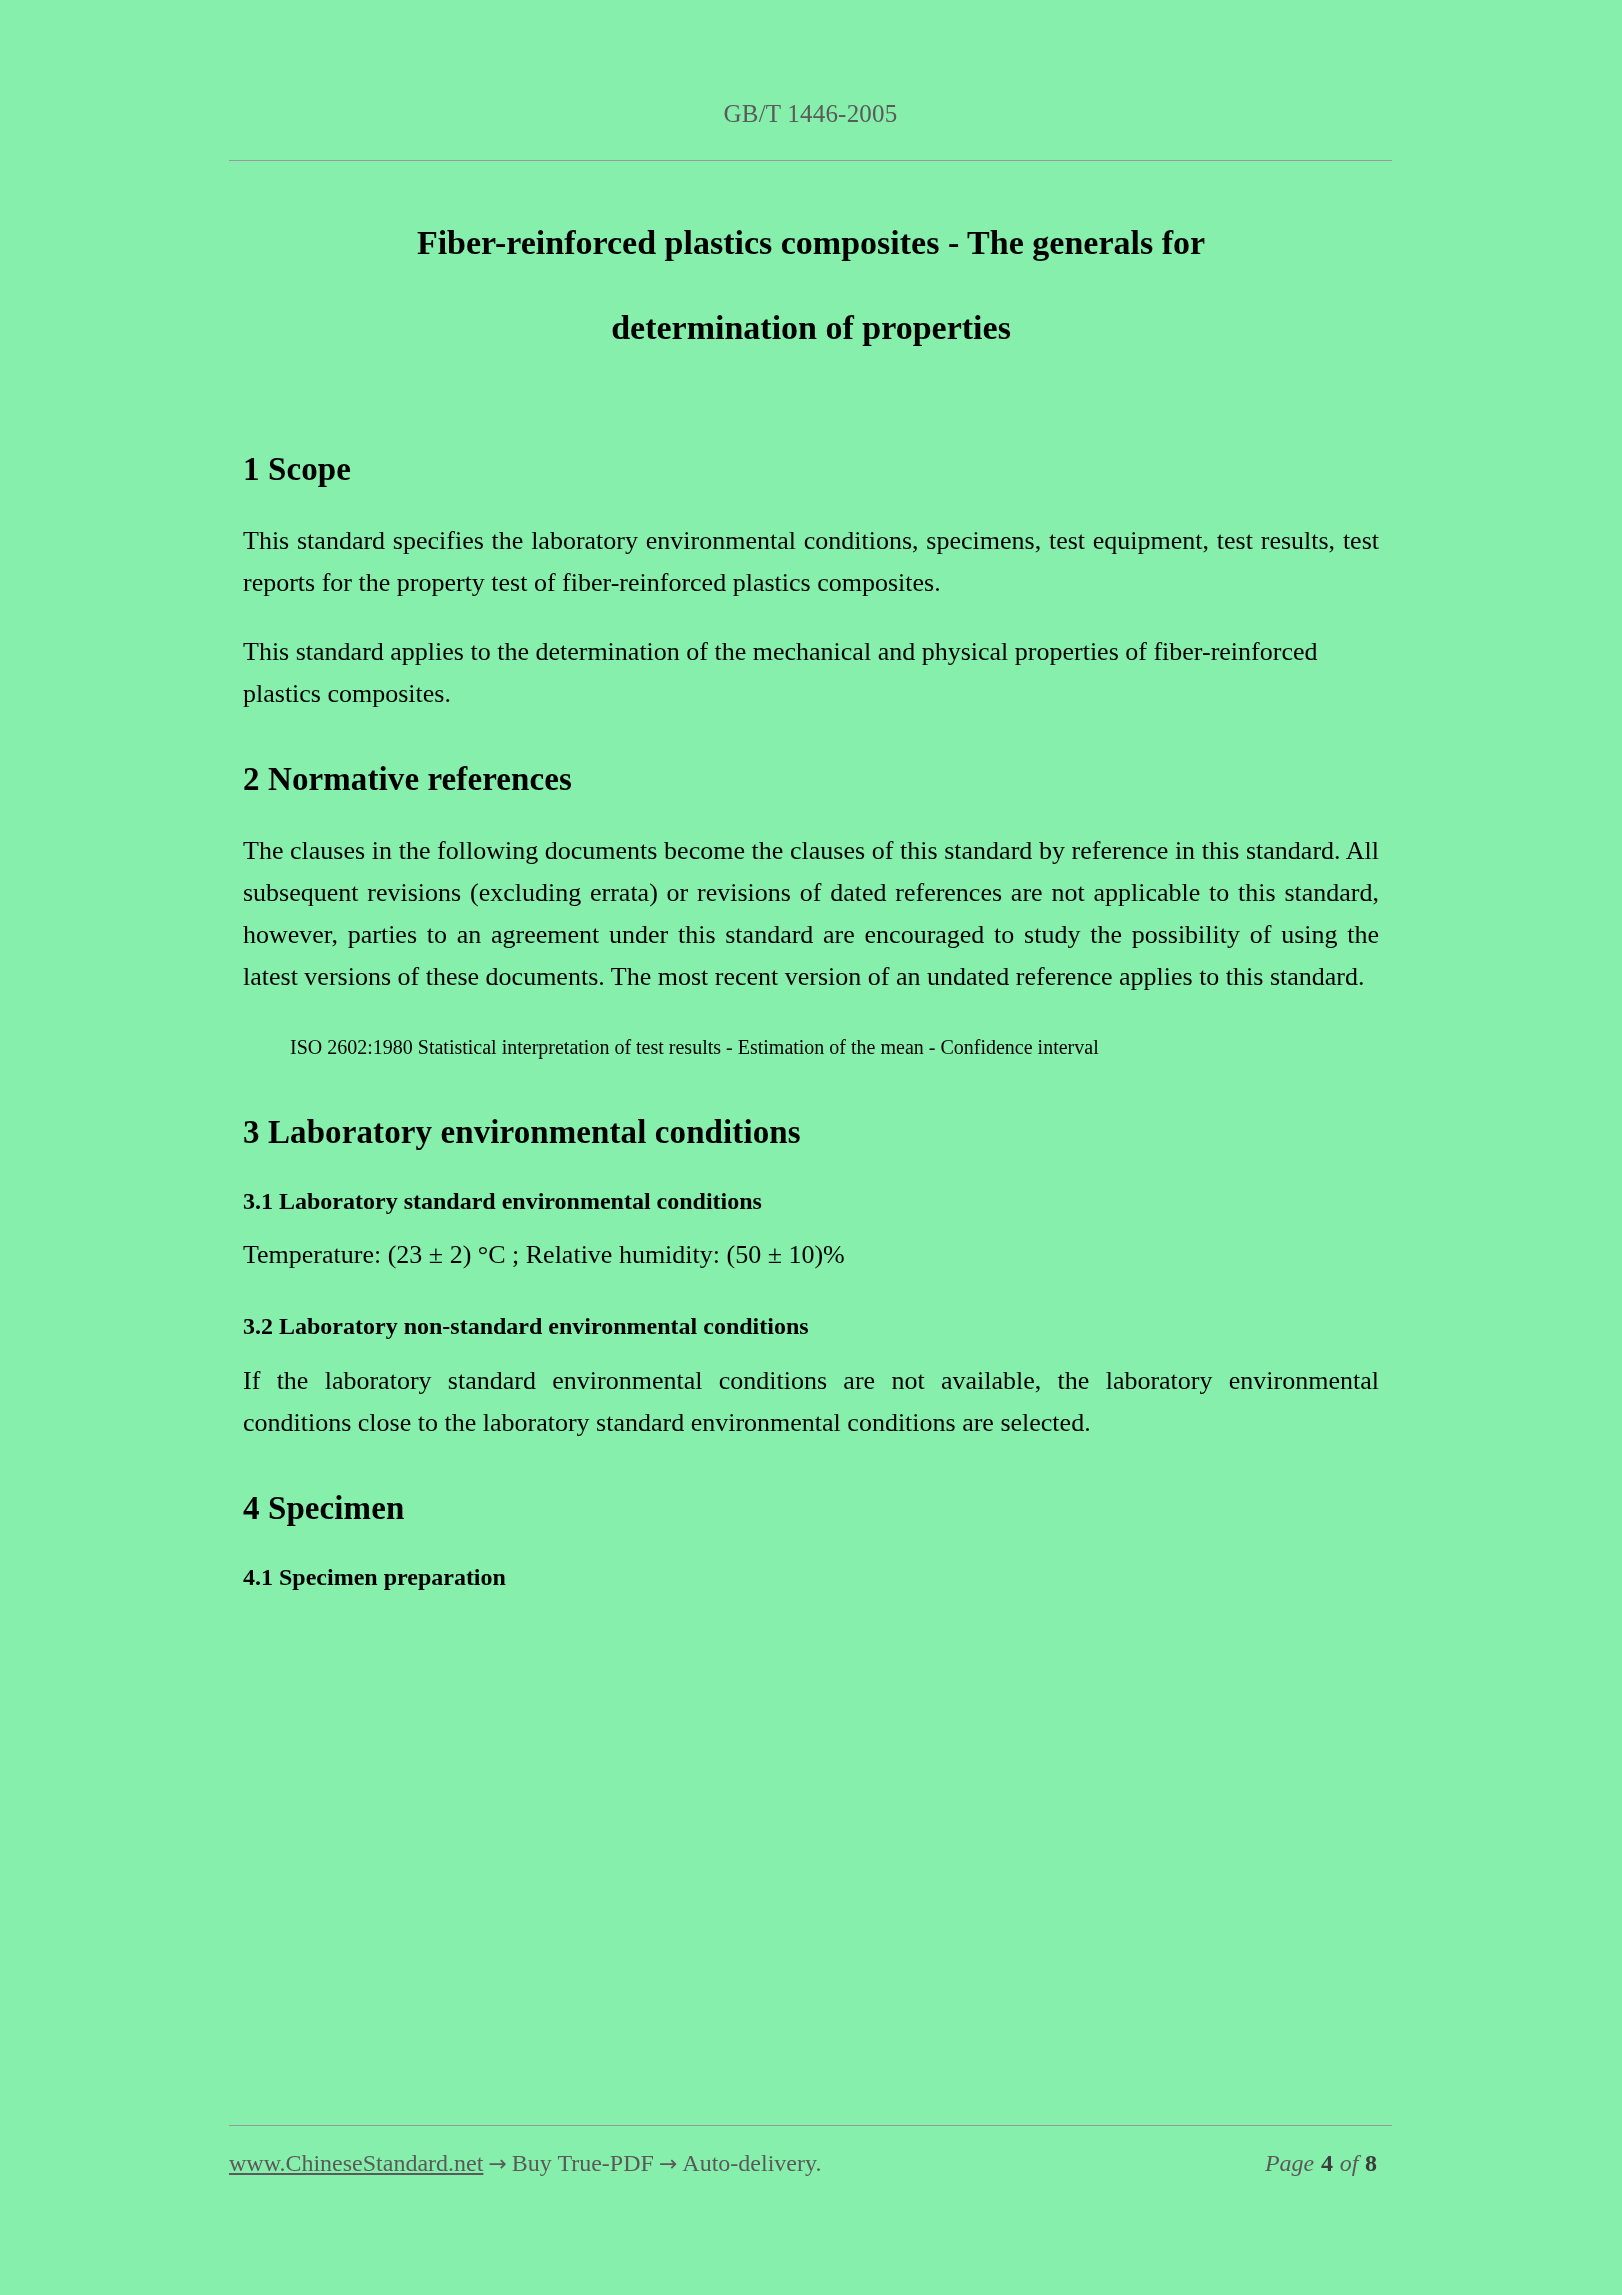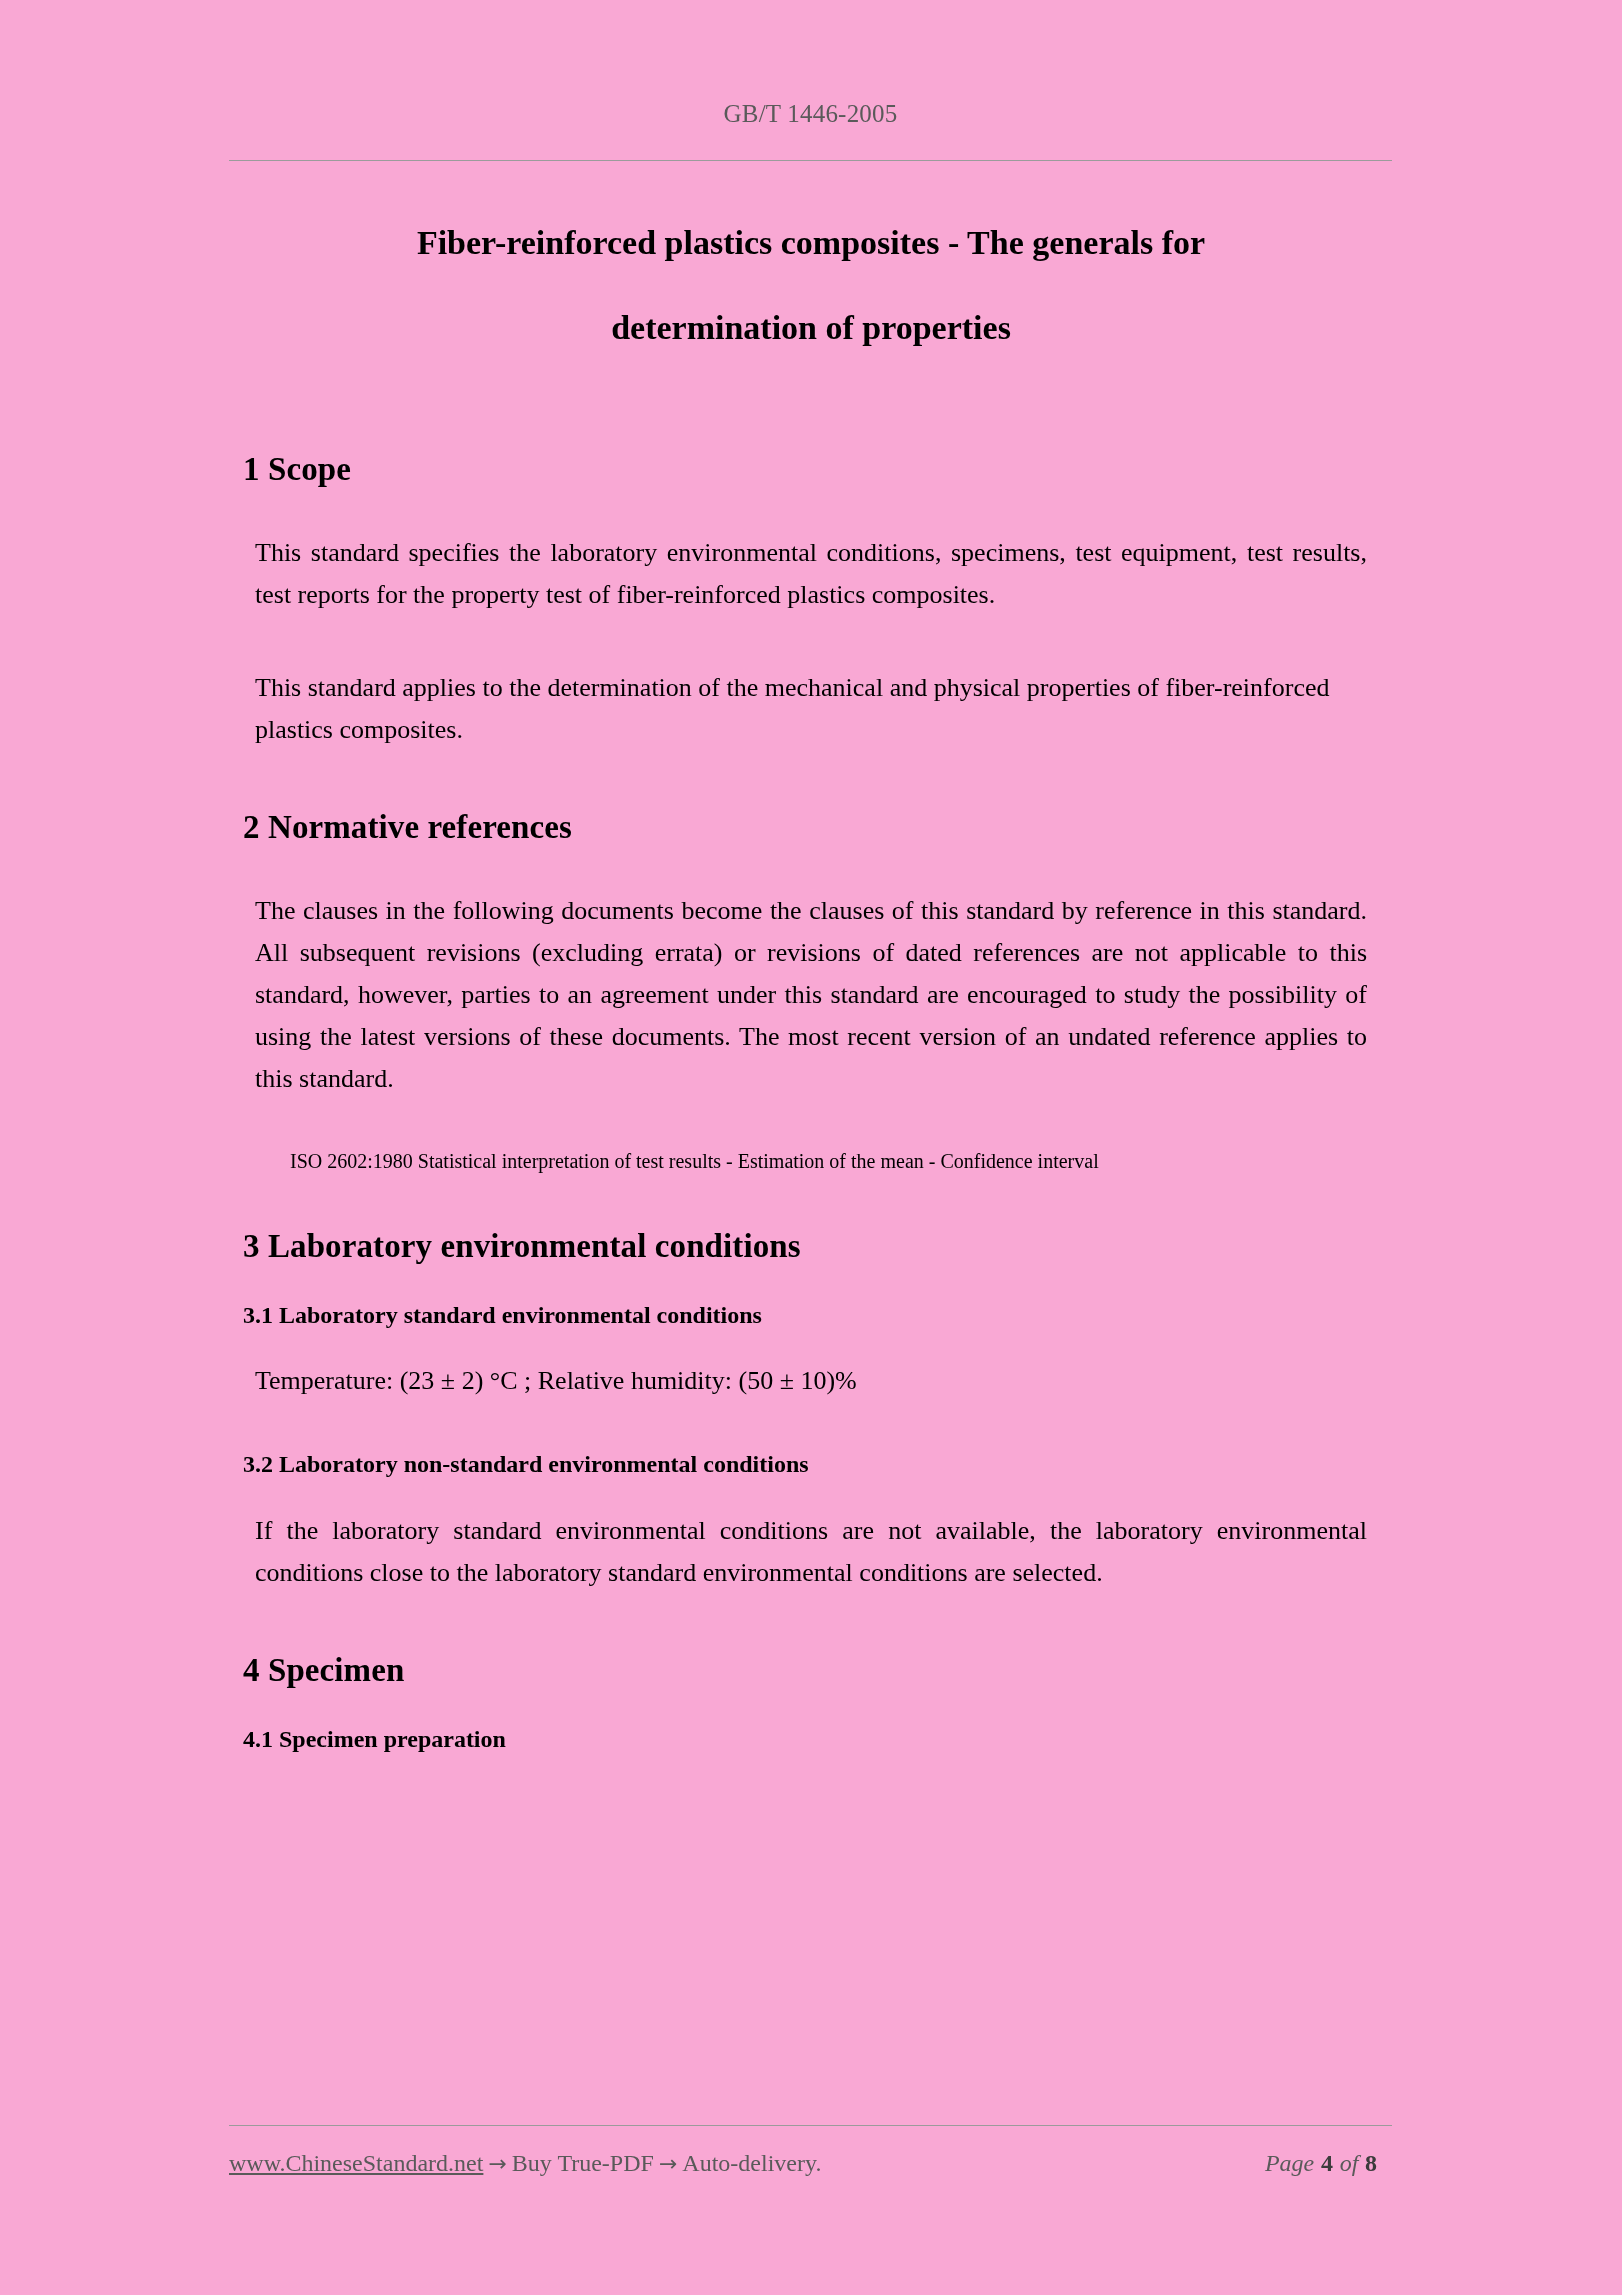--- a/index.html
+++ b/index.html
@@ -9,21 +9,21 @@
   }
   body {
     font-family: "Liberation Serif", "DejaVu Serif", serif;
     color: #000000;
   }
   .page {
     position: relative;
     width: 1623px;
     height: 2295px;
     margin: 0 auto;
-    background: #f9a8d4;
+    background: #86efac;
     box-sizing: border-box;
     overflow: hidden;
   }
 
   
   .page-header {
     position: absolute;
     left: 229px;
     top: 98px;
     width: 1163px;
@@ -72,21 +72,21 @@
     line-height: 38px;
     letter-spacing: 0.1px;
   }
   h2.sub-heading {
     margin: 0;
     font-size: 24px;
     font-weight: bold;
     line-height: 30px;
   }
   p.body-text {
-    margin: 12px;
+    margin: 0;
     font-size: 26px;
     line-height: 42px;
     text-align: justify;
     text-justify: inter-word;
   }
   p.body-text.plain {
     text-align: left;
   }
   p.reference-item {
     margin: 0 0 0 47px;

